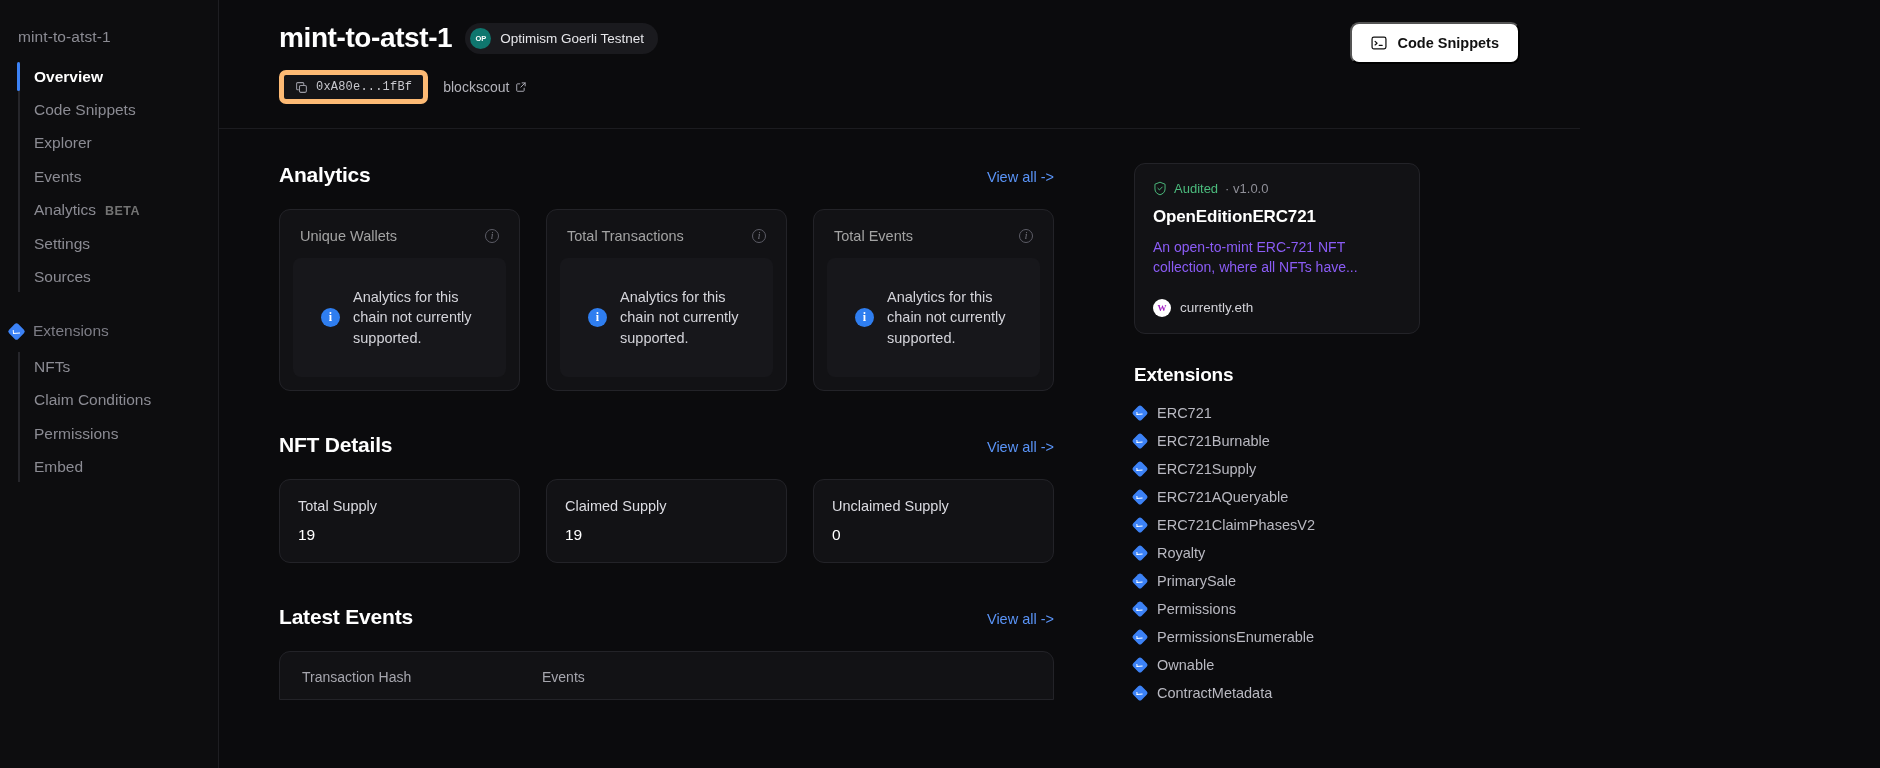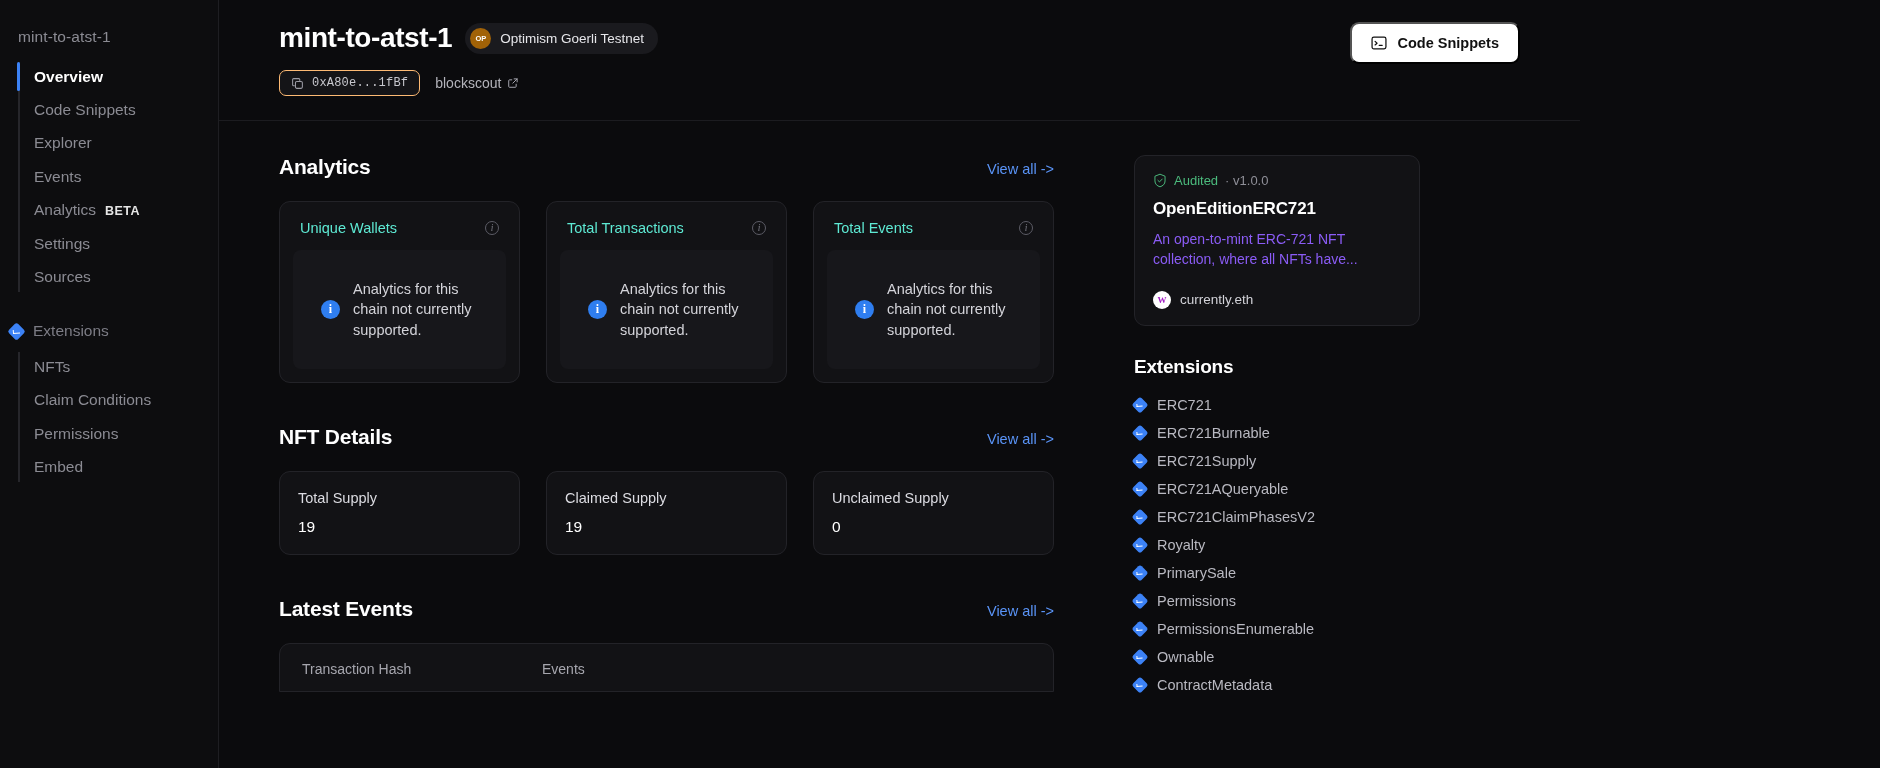--- a/index.html
+++ b/index.html
@@ -34,21 +34,21 @@
     font-size:15.5px; color:#8b8b93;
     padding:5.5px 0 5.5px 16px;
     position:relative; cursor:pointer; line-height:1.45;
   }
   .sb-item.active { color:#fff; font-weight:700; }
   .sb-item.active::before {
     content:""; position:absolute; left:-1px; top:2px; bottom:2px;
     width:2.5px; background:#3c82f6; border-radius:2px;
   }
   .beta {
-    font-size:12.5px; font-weight:700; color:#e5e5e5;
+    font-size:12.5px; font-weight:700; color:#737373;
     letter-spacing:.45px;
   }
   .sb-section {
     display:flex; align-items:center; gap:10px;
     padding:10px 0 10px 10px; margin-top:18px;
     font-size:15.5px; color:#7c7c85; cursor:pointer;
   }
   .diamond {
     width:13px; height:13px; background:#3c82f6;
     transform:rotate(45deg); border-radius:2.5px;
@@ -75,30 +75,30 @@
   .title-row { display:flex; align-items:center; gap:13px; }
   .page-title {
     font-size:28px; font-weight:700; color:#fff; letter-spacing:-.4px;
   }
   .net-badge {
     display:inline-flex; align-items:center; gap:9px;
     background:#1a1a1e; border-radius:999px;
     padding:5px 14px 5px 5px;
   }
   .op-dot {
-    width:21px; height:21px; border-radius:50%; background:#a16207;
+    width:21px; height:21px; border-radius:50%; background:#0f766e;
     display:flex; align-items:center; justify-content:center;
     font-size:7.5px; font-weight:700; color:#fff; letter-spacing:-.2px;
   }
   .net-name { font-size:13.5px; color:#e6e6ea; font-weight:400; }
 
   .sub-row { display:flex; align-items:center; gap:15px; margin-top:16px; }
   .addr-pill {
     display:inline-flex; align-items:center; gap:8px;
-    background:#141417; border:1px solid #fdba74; border-radius:7px;
+    background:#141417; border:5px solid #fdba74; border-radius:7px;
     padding:5px 11px; cursor:pointer;
   }
   .addr-text {
     font-family:"Liberation Mono", monospace;
     font-size:12px; color:#c8c8ce; letter-spacing:.2px;
   }
   .explorer-link {
     display:inline-flex; align-items:center; gap:6px;
     font-size:14px; color:#b4b4bb; cursor:pointer;
   }
@@ -130,21 +130,21 @@
   .card-grid { display:flex; gap:26px; }
   .card {
     flex:1; background:#121215; border:1px solid #232328;
     border-radius:11px; min-width:0;
   }
   .stat-card { padding:18px 20px 18px 18px; }
   .card-head {
     display:flex; align-items:center; justify-content:space-between;
     padding:18px 20px 0 20px;
   }
-  .card-label { font-size:14.5px; color:#5eead4; font-weight:400; }
+  .card-label { font-size:14.5px; color:#a3a3a3; font-weight:400; }
   .info-circle {
     width:14px; height:14px; border-radius:50%;
     border:1.2px solid #5c5c66; color:#7c7c86;
     font-size:9.5px; line-height:12px; text-align:center;
     font-family:"Liberation Serif", serif; font-style:italic;
     flex:0 0 14px; cursor:pointer;
   }
   .card-body { padding:14px 13px 13px 13px; }
   .unsupported {
     background:#17171b; border-radius:8px;

